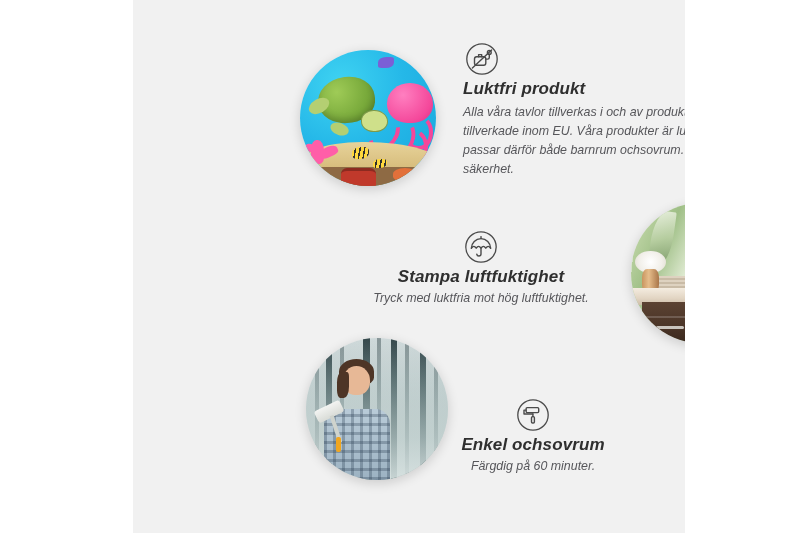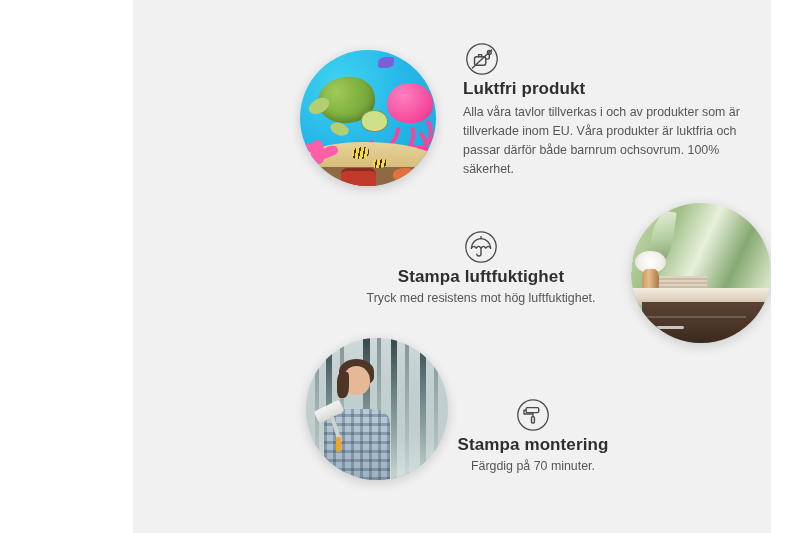--- a/index.html
+++ b/index.html
@@ -19,24 +19,25 @@
     width: 800px;
     height: 533px;
     background: #ffffff;
   }
 
   
   #panel {
     position: absolute;
     left: 133px;
     top: 0;
-    width: 638px;
+    width: 552px;
     height: 533px;
     background: #f1f1f1;
     overflow: hidden;
+    font-style: italic;
   }
 
   
   .photo-circle {
     position: absolute;
     border-radius: 50%;
     overflow: hidden;
     box-shadow: 0 3px 12px rgba(0,0,0,0.16);
   }
   .photo-inner {
@@ -430,21 +431,21 @@
       <span class="icon-wrap icon-center" style="width:38px;">
         <svg class="icon-circle" viewBox="0 0 38 38" aria-hidden="true">
           <circle class="ico-ring" cx="19" cy="19" r="15.2"></circle>
           <path class="ico-stroke" d="M9.4 20.2c0-5.3 4.3-9.6 9.6-9.6s9.6 4.3 9.6 9.6"></path>
           <path class="ico-stroke" d="M9.4 20.2c1.6-2.5 3.2-2.5 4.8 0 1.6-2.5 3.2-2.5 4.8 0 1.6-2.5 3.2-2.5 4.8 0 1.6-2.5 3.2-2.5 4.8 0"></path>
           <path class="ico-stroke" d="M19 20.2v5.7c0 1.2-.9 2.1-2.1 2.1-1.1 0-2-.8-2.1-1.9"></path>
           <line class="ico-stroke" x1="19" y1="10.6" x2="19" y2="8.6"></line>
         </svg>
       </span>
       <div class="feature-title">Stampa luftfuktighet</div>
-      <p class="feature-sub">Tryck med resistens mot hög luftfuktighet.</p>
+      <p class="feature-sub">Tryck med luktfria mot hög luftfuktighet.</p>
     </div>
 
     <div class="photo-circle" id="photo-forest">
       <div class="photo-inner">
         <div class="forest-bg"></div>
         <div class="tree far" style="left:6%;width:3%;"></div>
         <div class="tree" style="left:14%;width:4.5%;"></div>
         <div class="tree far" style="left:24%;width:2.5%;"></div>
         <div class="tree" style="left:40%;width:5%;"></div>
         <div class="tree far" style="left:50%;width:3%;"></div>
@@ -466,18 +467,18 @@
     <div class="feature align-center" id="feature-mount">
       <span class="icon-wrap icon-center" style="width:38px;">
         <svg class="icon-circle" viewBox="0 0 38 38" aria-hidden="true">
           <circle class="ico-ring" cx="19" cy="19" r="15.2"></circle>
           <rect class="ico-stroke" x="12.1" y="11.6" width="12.6" height="5.0" rx="1.1"></rect>
           <path class="ico-stroke" d="M12.1 14.1h-2.1v3.9h8.9"></path>
           <path class="ico-stroke" d="M18.9 18.0v2.6"></path>
           <rect class="ico-stroke" x="17.5" y="20.6" width="2.9" height="6.4" rx="1.1"></rect>
         </svg>
       </span>
-      <div class="feature-title">Stampa montering</div>
-      <p class="feature-sub">Färgdig på 70 minuter.</p>
+      <div class="feature-title">Enkel ochsovrum</div>
+      <p class="feature-sub">Färgdig på 60 minuter.</p>
     </div>
 
   </div>
 </div>
 
 </body></html>

